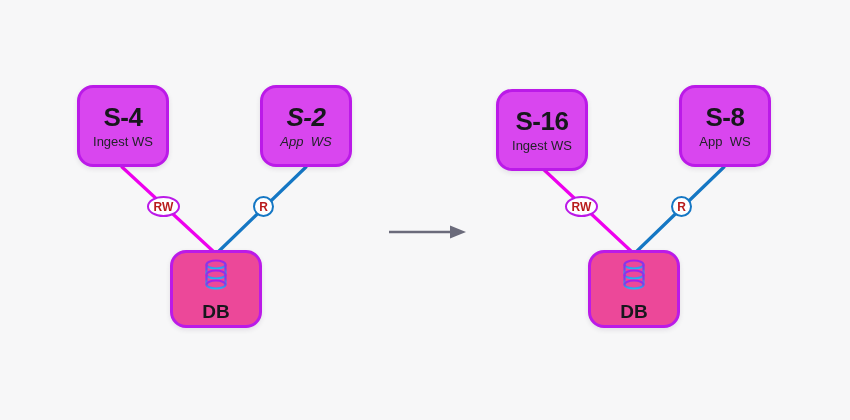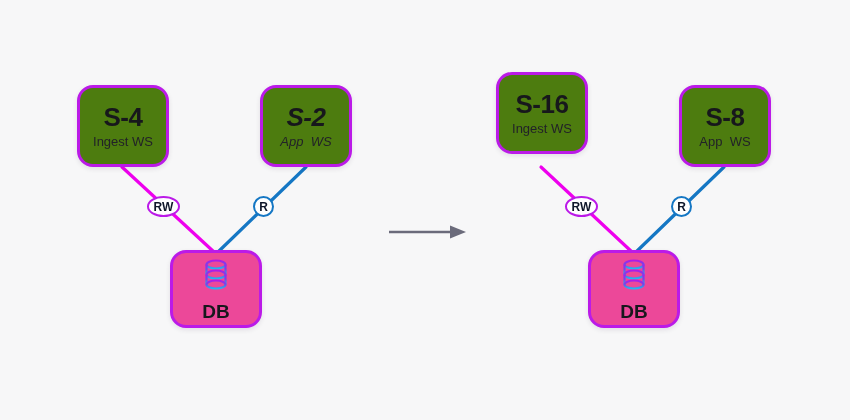--- a/index.html
+++ b/index.html
@@ -31,21 +31,21 @@
     top: 0;
     left: 0;
     width: 850px;
     height: 420px;
     pointer-events: none;
   }
   
   .node {
     position: absolute;
     box-sizing: border-box;
-    background: #4d7c0f;
+    background: #d946ef;
     border: 3px solid #bb1ae8;
     border-radius: 16px;
     box-shadow: 0 2px 5px rgba(40,20,60,0.10);
     display: flex;
     flex-direction: column;
     align-items: center;
     justify-content: center;
   }
   .node-title {
     font-size: 26px;
@@ -88,21 +88,21 @@
   
   .badge {
     position: absolute;
     box-sizing: border-box;
     background: #ffffff;
     display: flex;
     align-items: center;
     justify-content: center;
     font-size: 12px;
     font-weight: bold;
-    color: #0f172a;
+    color: #b91c1c;
     line-height: 1;
   }
   .badge-rw {
     border: 2px solid #bb1ae8;
     border-radius: 50%;
     width: 33px;
     height: 21px;
   }
   .badge-r {
     border: 2px solid #1577c4;
@@ -175,21 +175,21 @@
     <polygon points="62,3.5 78,10 62,16.5" fill="#6b6b7b"></polygon>
   </svg>
 
   <div class="diagram-group">
 
     <svg class="edge-layer" width="850" height="420" viewBox="0 0 850 420">
       <line x1="541" y1="167" x2="632" y2="252" stroke="#ee00ee" stroke-width="3.2" stroke-linecap="round"></line>
       <line x1="724" y1="167" x2="636" y2="252" stroke="#1577c4" stroke-width="3.2" stroke-linecap="round"></line>
     </svg>
 
-    <div class="node" style="left:496px; top:72px; width:92px; height:82px;">
+    <div class="node" style="left:496px; top:89px; width:92px; height:82px;">
       <div class="node-title">S-16</div>
       <div class="node-sub">Ingest WS</div>
     </div>
 
     <div class="node" style="left:679px; top:85px; width:92px; height:82px;">
       <div class="node-title">S-8</div>
       <div class="node-sub">App  WS</div>
     </div>
 
     <div class="db-node" style="left:588px; top:250px; width:92px; height:78px;">

